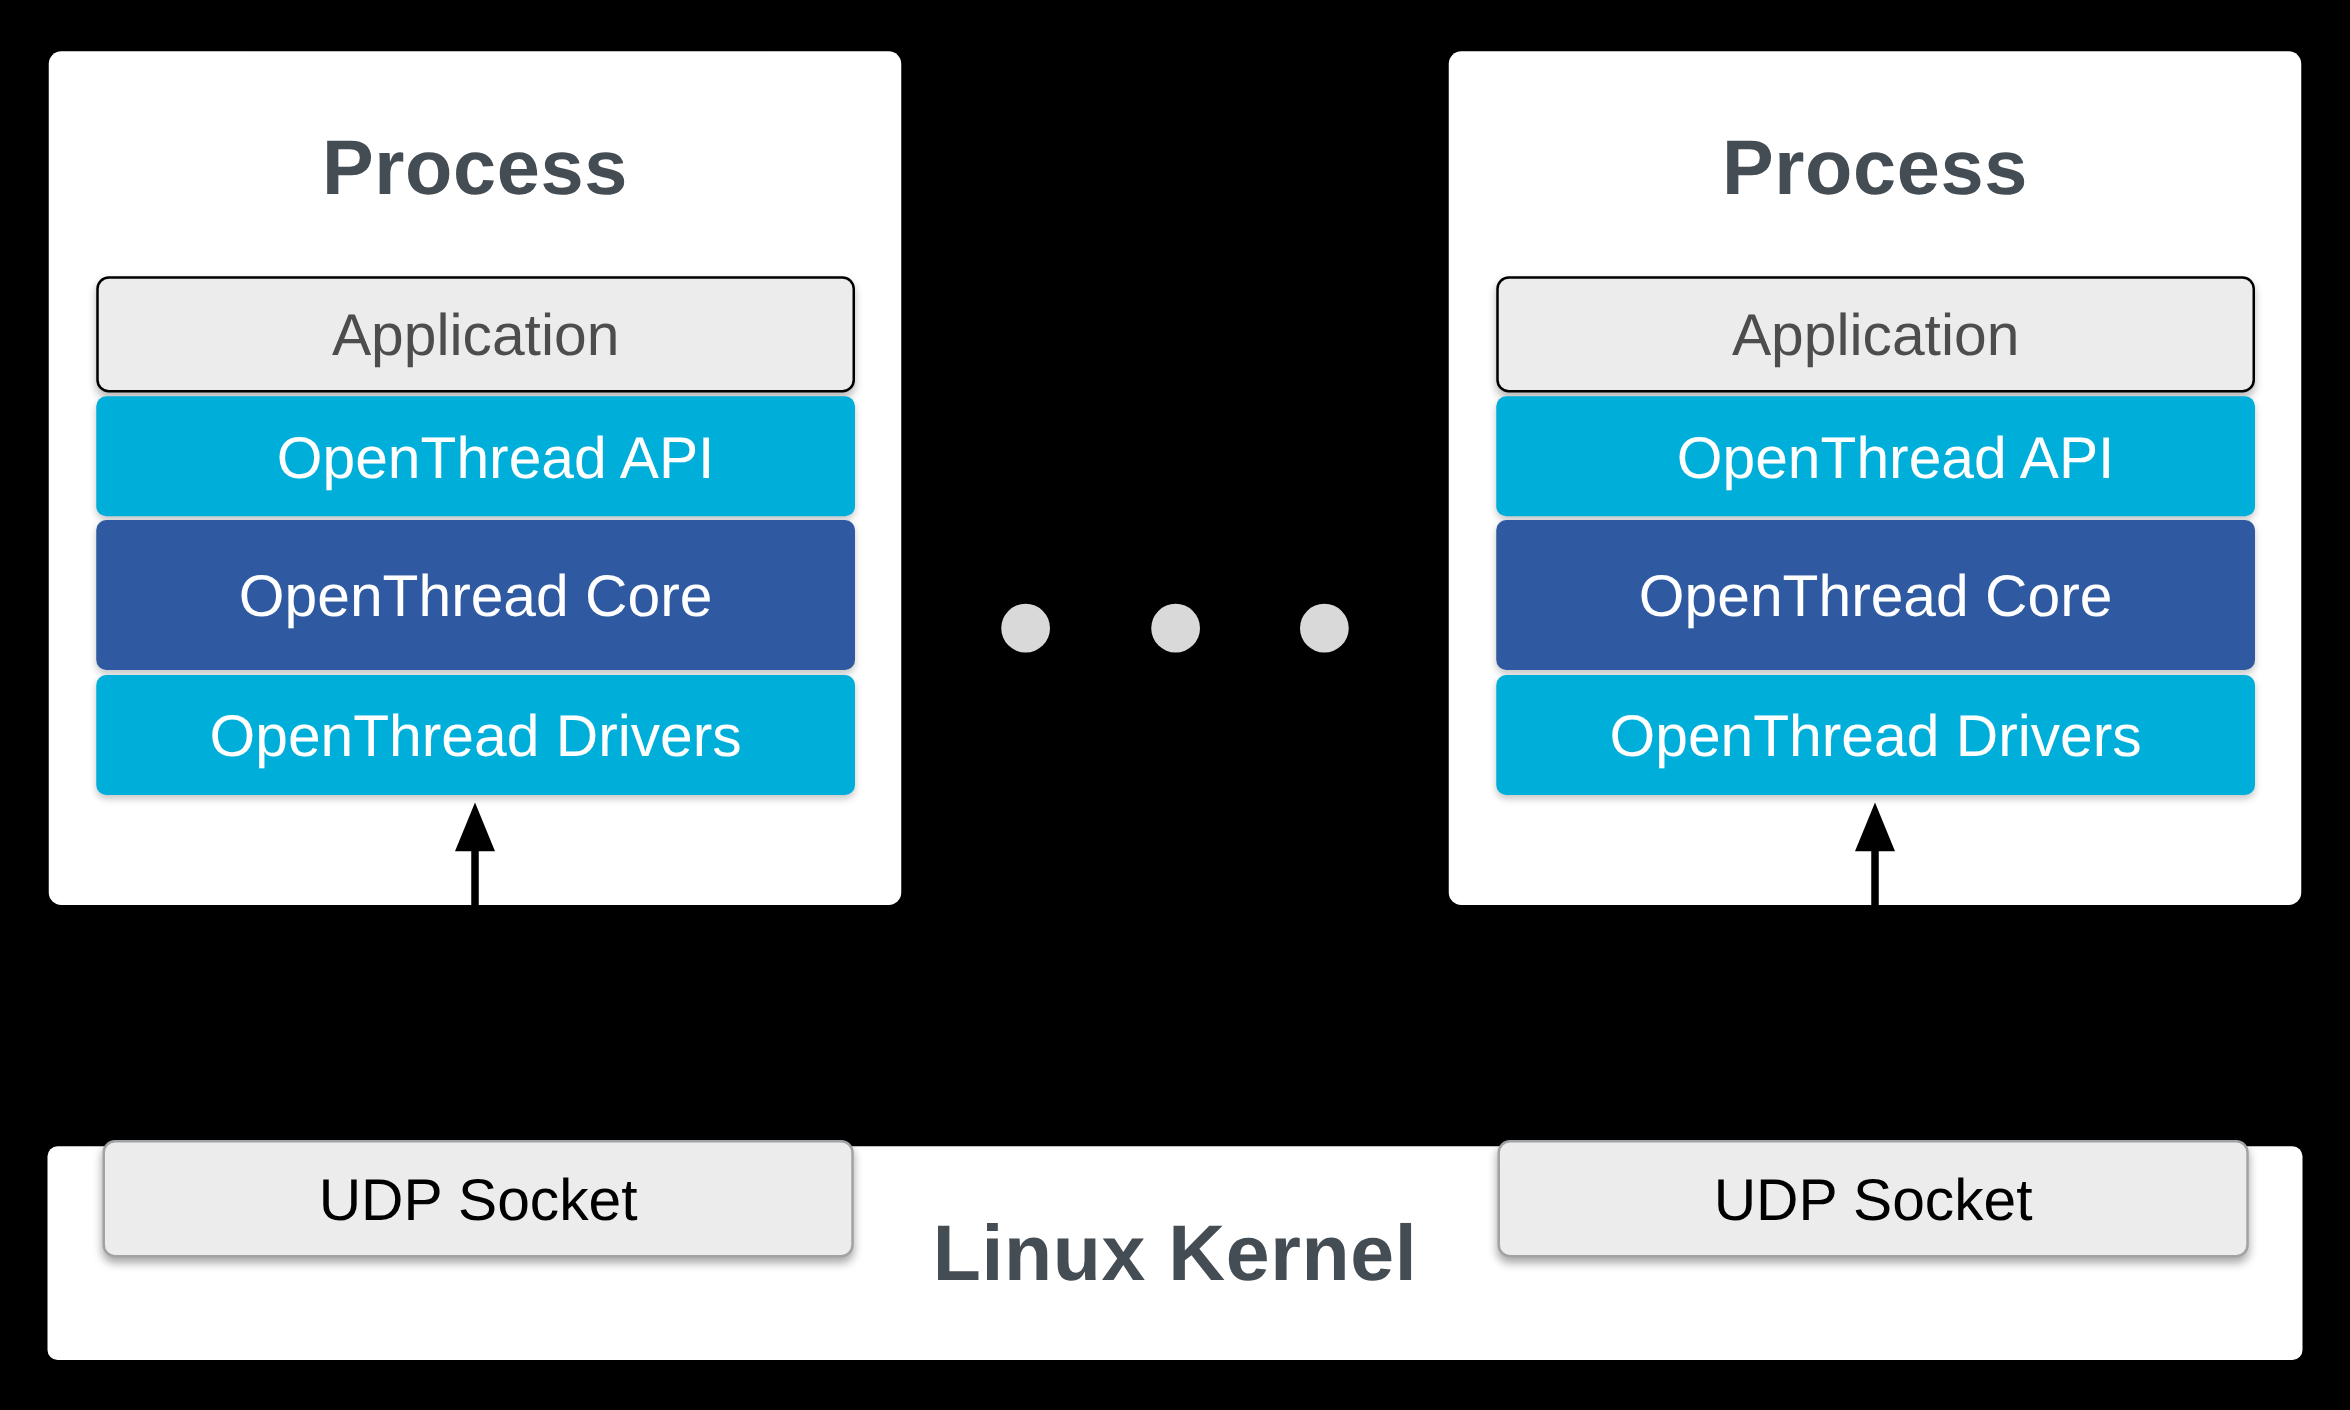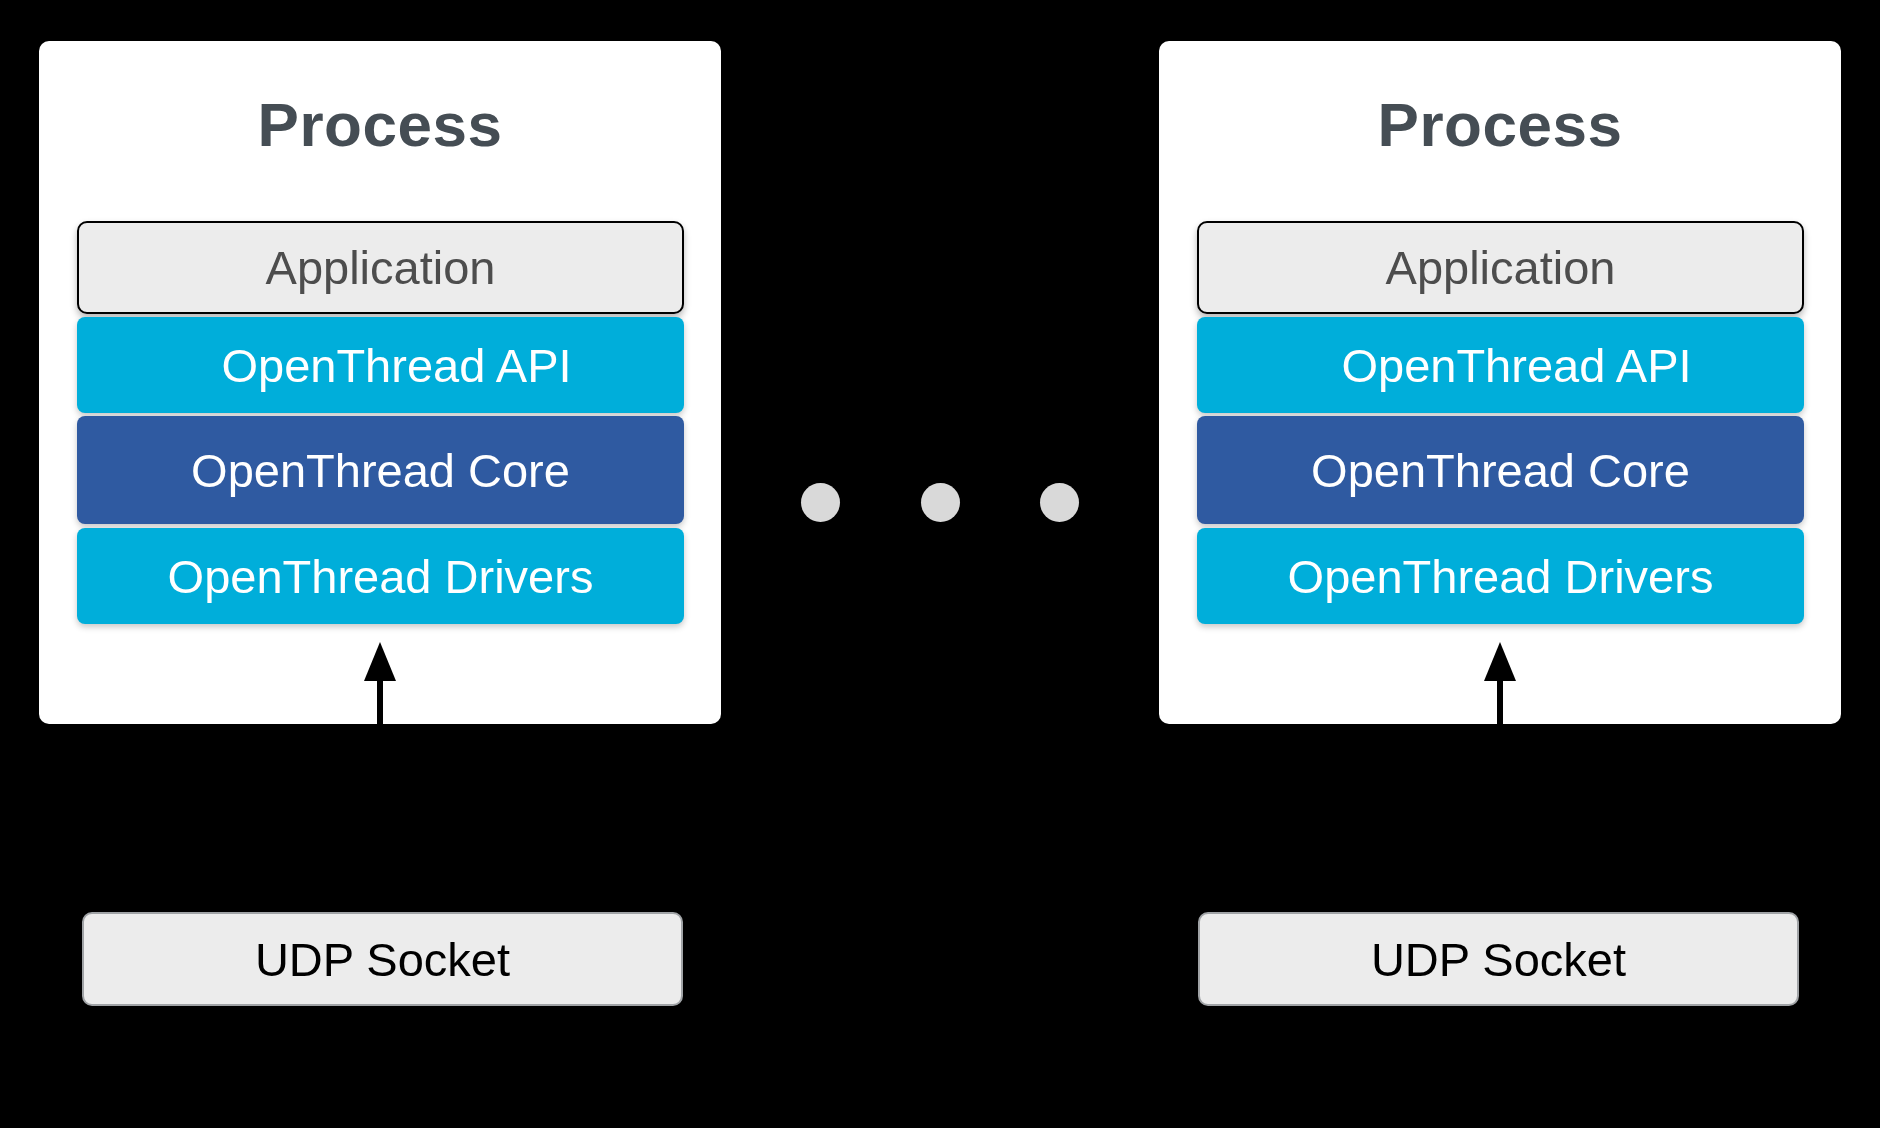--- a/index.html
+++ b/index.html
@@ -23,21 +23,21 @@
     width: 682px;
     height: 683px;
     background: #ffffff;
     border-radius: 10px;
   }
   .panel-left  { left: 39px; }
   .panel-right { left: 1159px; }
 
   .panel-title {
     position: absolute;
-    top: 53px;
+    top: 63px;
     left: 0;
     width: 100%;
     margin: 0;
     text-align: center;
     font-size: 62px;
     line-height: 62px;
     font-weight: 700;
     color: #454d54;
     letter-spacing: 0.5px;
   }
@@ -66,21 +66,21 @@
     color: #4d4d4d;
     box-shadow: 0 4px 7px rgba(0,0,0,0.28);
   }
   .layer-cyan {
     height: 96px;
     background: #00aeda;
     color: #ffffff;
     box-shadow: 0 3px 6px rgba(0,0,0,0.22);
   }
   .layer-blue {
-    height: 108px;
+    height: 120px;
     background: #2f5aa1;
     color: #ffffff;
     box-shadow: 0 3px 6px rgba(0,0,0,0.22);
   }
   .gap-s { margin-bottom: 3px; padding-left: 32px; }
   .gap-m { margin-bottom: 4px; }
 
   
   .up-arrow {
     position: absolute;
@@ -190,17 +190,20 @@
     <div class="up-arrow">
       <div class="arrow-head"></div>
       <div class="arrow-shaft"></div>
     </div>
   </section>
 
   <div class="dot dot-1"></div>
   <div class="dot dot-2"></div>
   <div class="dot dot-3"></div>
 
+  <section class="kernel-bar">
+    <h2 class="kernel-label">Linux Kernel</h2>
+  </section>
 
   <div class="udp-box udp-left">UDP Socket</div>
   <div class="udp-box udp-right">UDP Socket</div>
 
 </div>
 
 </body></html>

